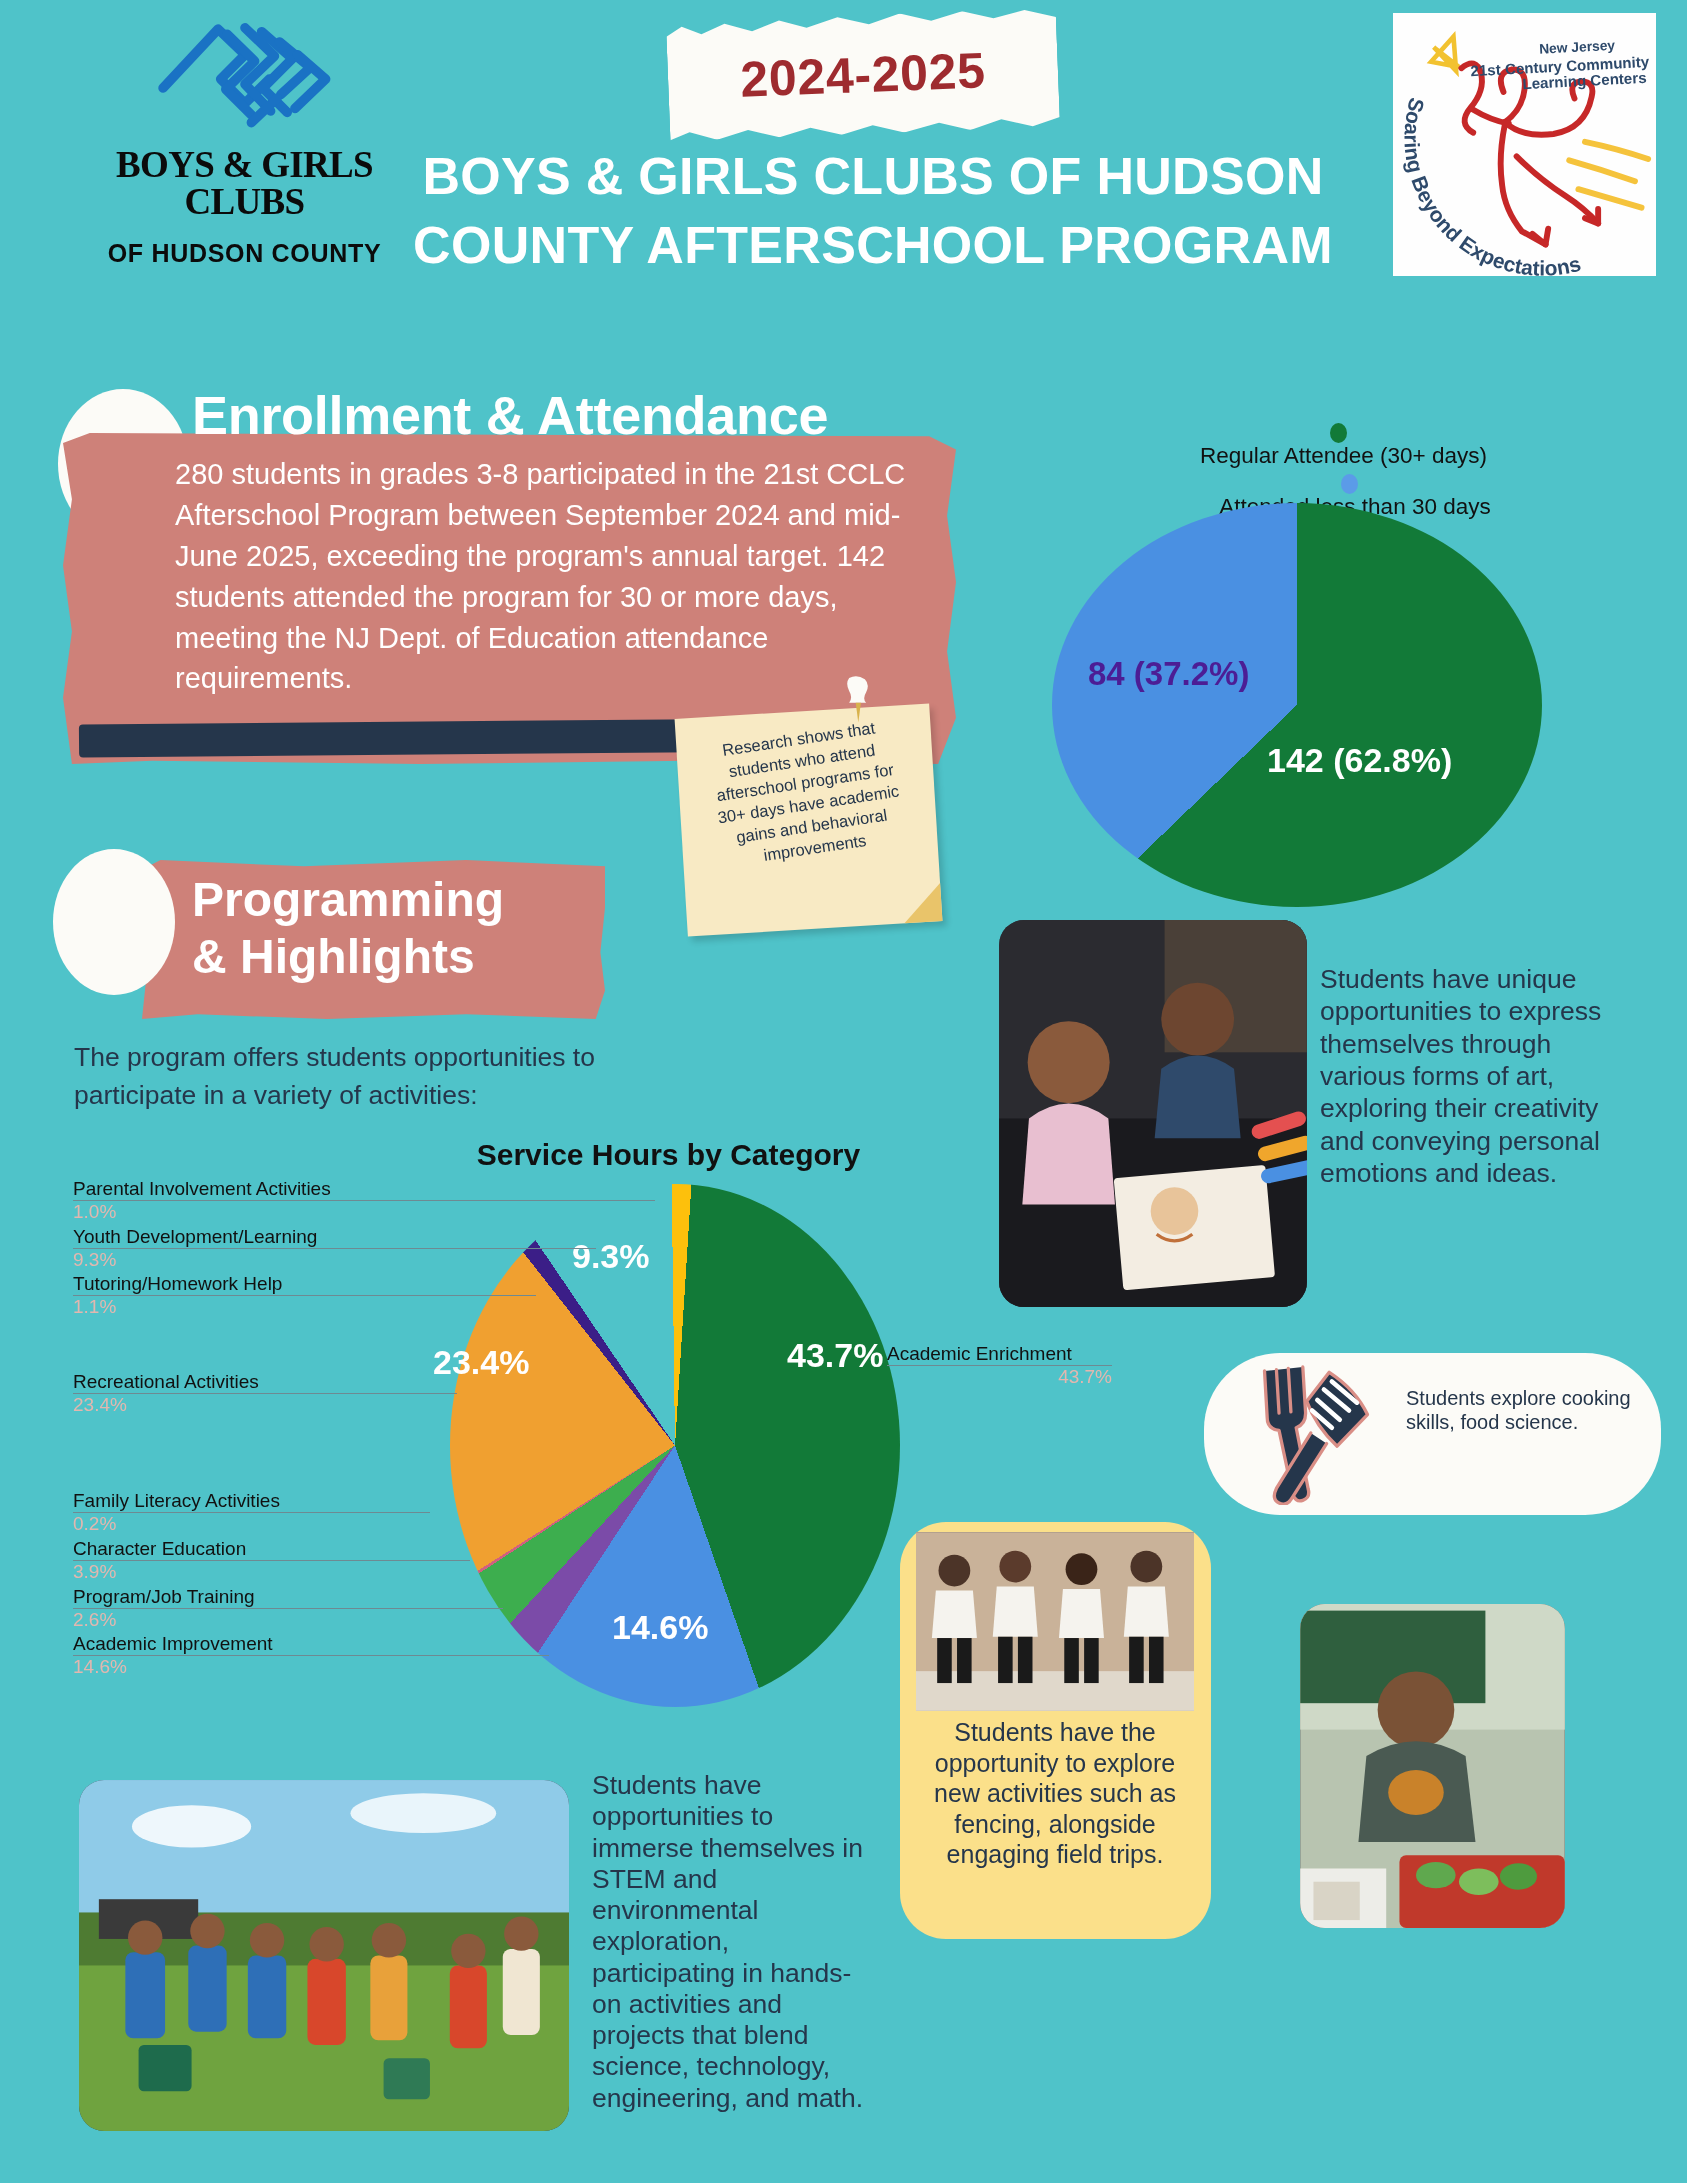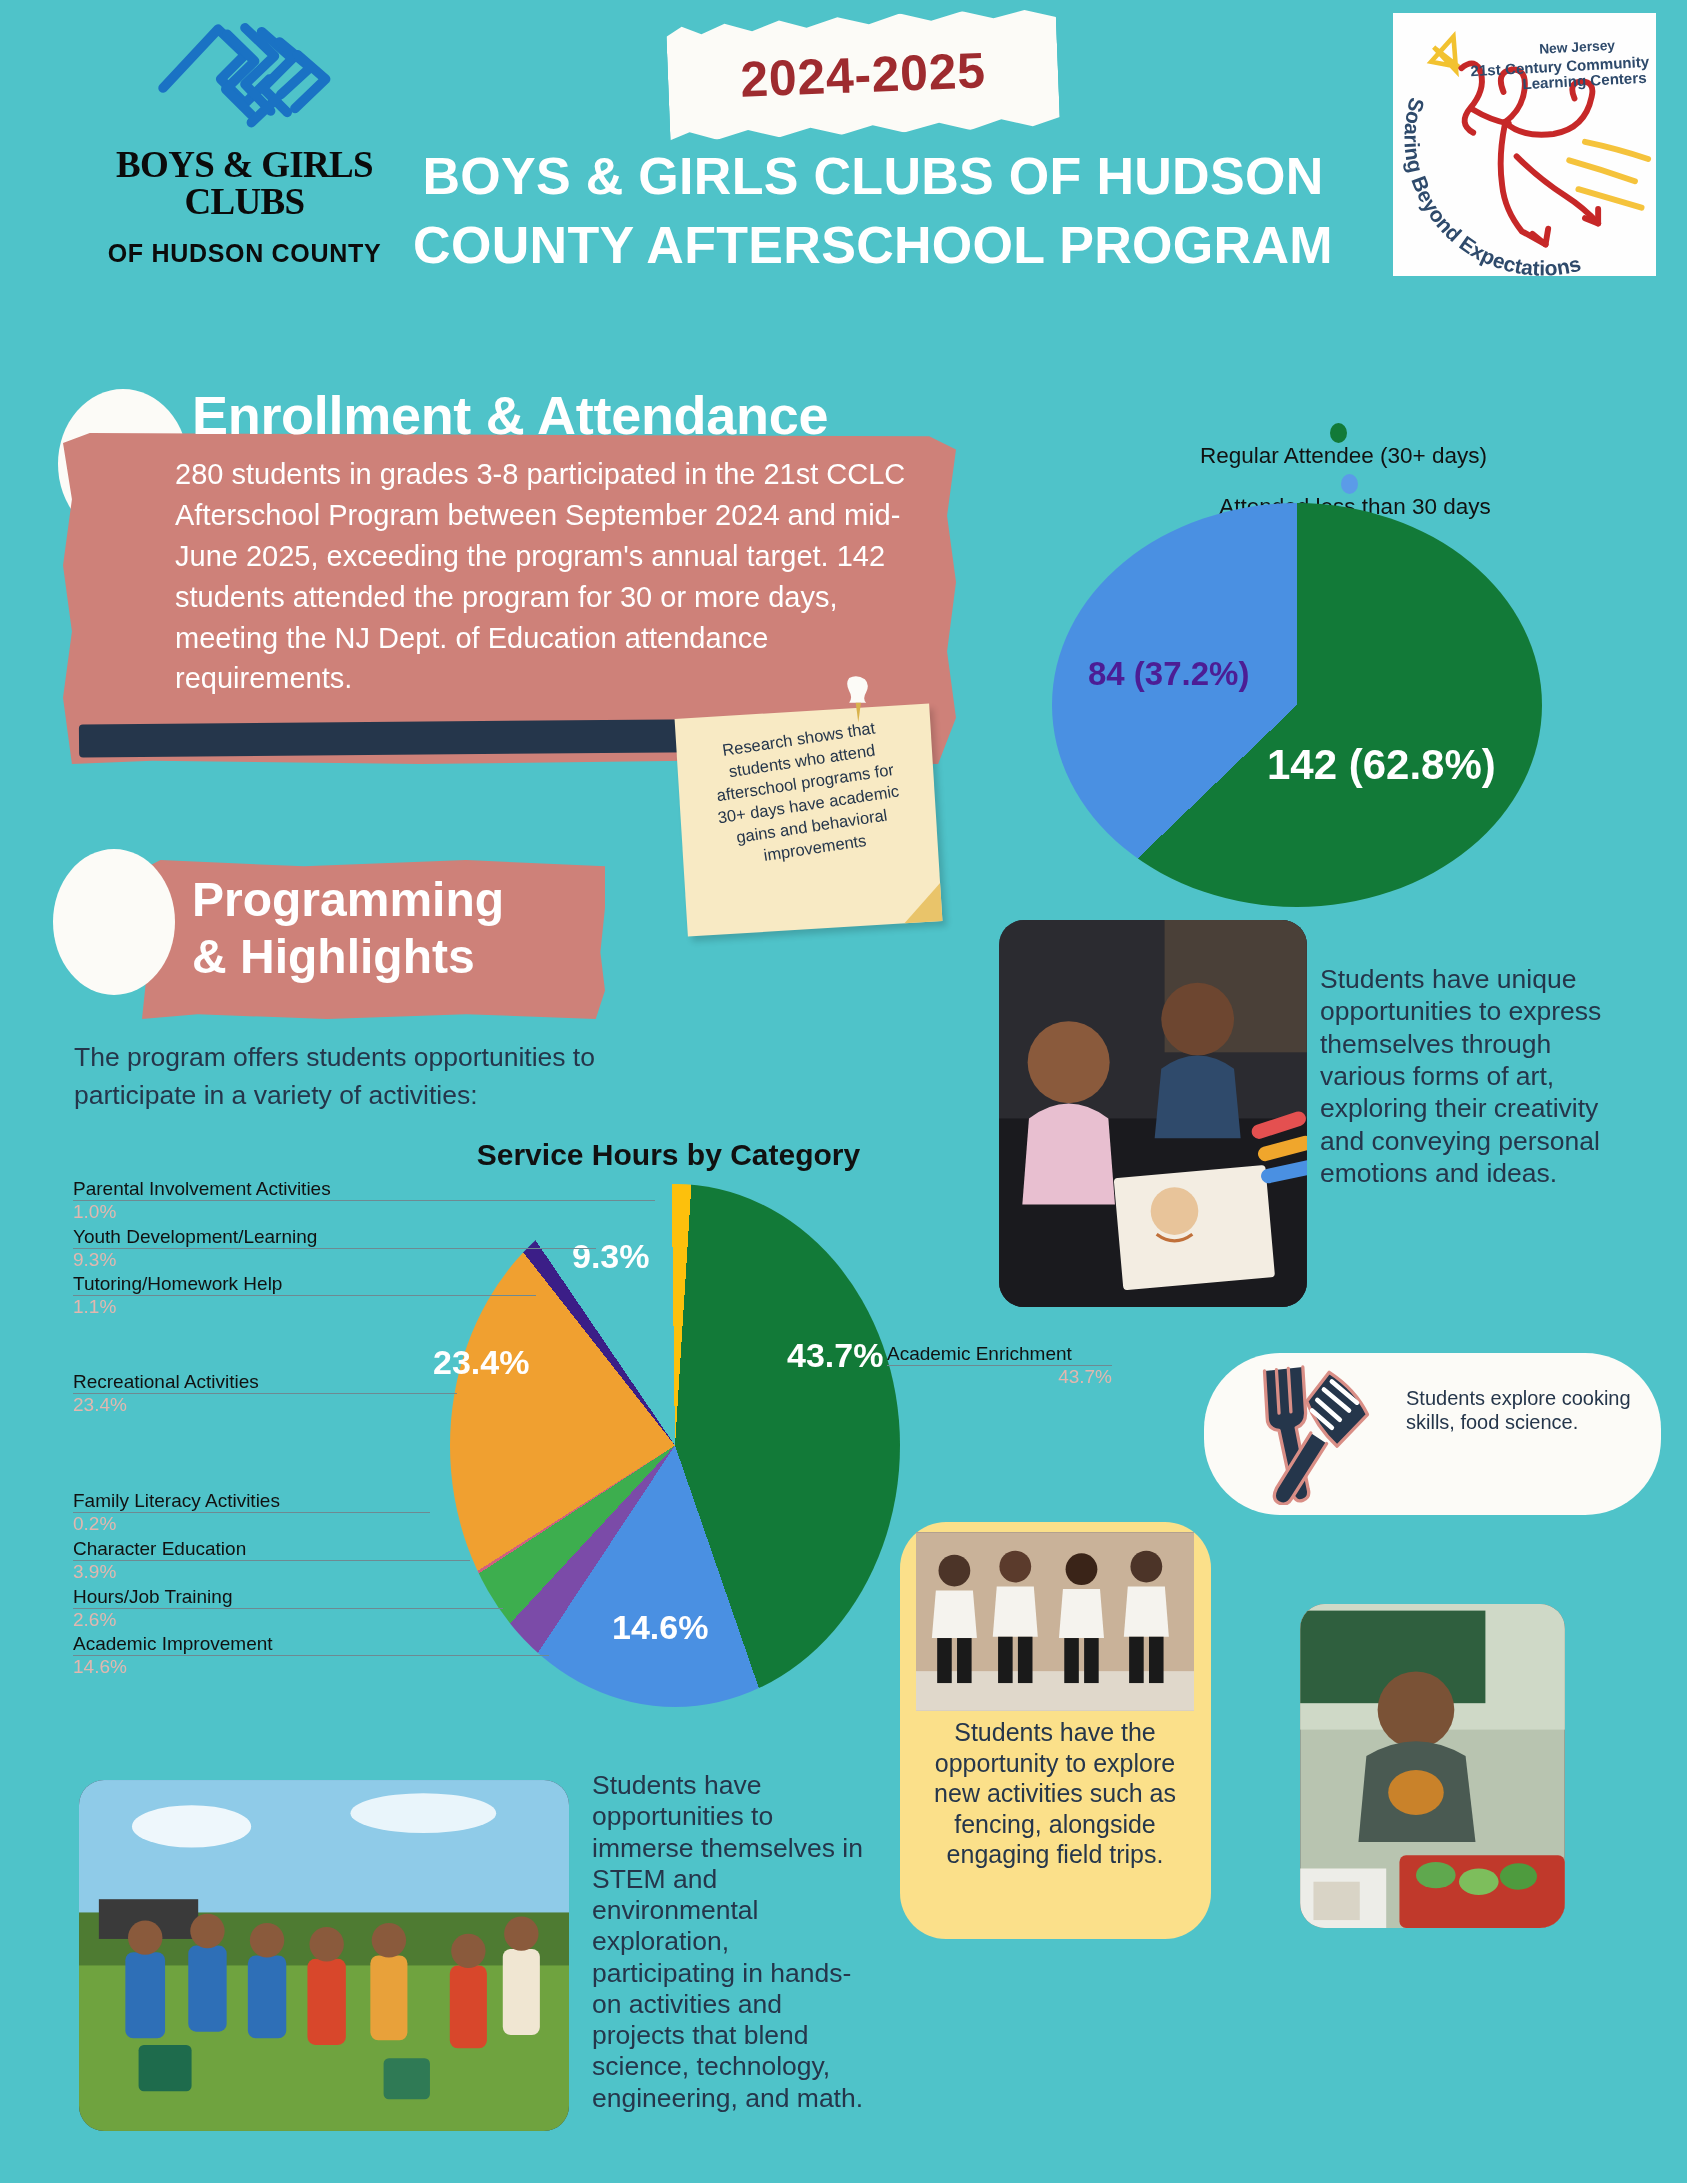--- a/index.html
+++ b/index.html
@@ -139,21 +139,21 @@
   .pie1 {
     width: 100%; height: 100%; border-radius: 50%;
   }
   .pie1-lbl-a {
     position: absolute; left: 1088px; top: 655px;
     font-weight: bold; font-size: 33px; color: #4c1d95;
     font-family: "Liberation Sans", sans-serif;
   }
   .pie1-lbl-b {
     position: absolute; left: 1267px; top: 741px;
-    font-weight: bold; font-size: 42px; color: #fff;
+    font-weight: bold; font-size: 34px; color: #fff;
     font-family: "Liberation Sans", sans-serif;
   }
 
   
   .pie2-title {
     position: absolute; left: 450px; top: 1138px; width: 437px;
     text-align: center; font-weight: bold; font-size: 30px; color: #111;
     font-family: "Liberation Sans", sans-serif;
   }
   .pie2-wrap { position: absolute; left: 450px; top: 1184px; width: 450px; height: 523px; }
@@ -368,21 +368,21 @@
       <div class="co-pct">0.2%</div>
     </div>
 
     <div class="co" style="left:0px; top:360px;">
       <div class="co-name">Character Education</div>
       <div class="co-rule" style="width:397px"></div>
       <div class="co-pct">3.9%</div>
     </div>
 
     <div class="co" style="left:0px; top:408px;">
-      <div class="co-name">Hours/Job Training</div>
+      <div class="co-name">Program/Job Training</div>
       <div class="co-rule" style="width:430px"></div>
       <div class="co-pct">2.6%</div>
     </div>
 
     <div class="co" style="left:0px; top:455px;">
       <div class="co-name">Academic Improvement</div>
       <div class="co-rule" style="width:476px"></div>
       <div class="co-pct">14.6%</div>
     </div>
 

